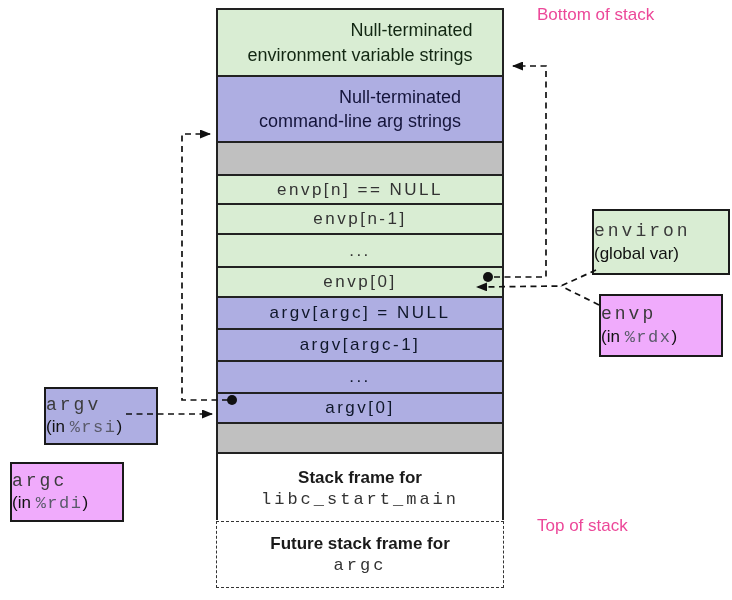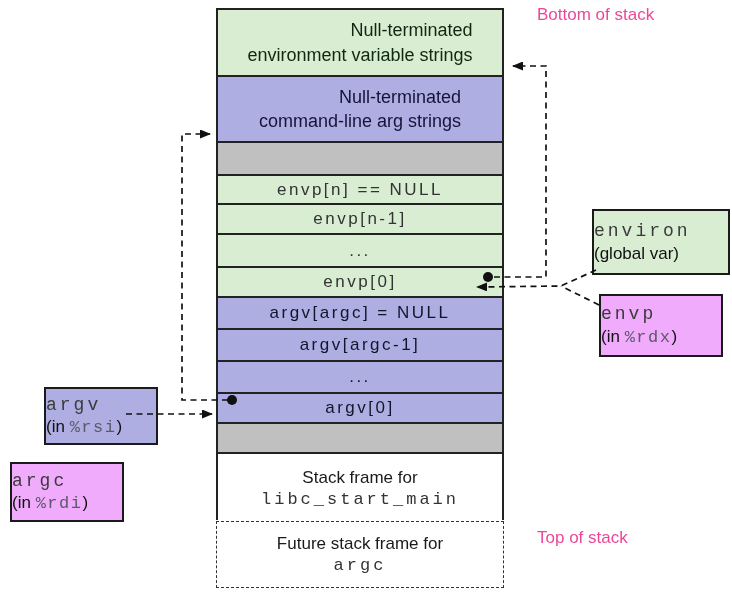--- a/index.html
+++ b/index.html
@@ -23,21 +23,21 @@
   .gray{background:#c0c0c0;}
   .white{background:#ffffff;}
   .big{font-size:18px;line-height:1.35;text-align:right;white-space:pre-line;}
   .green .big{color:#122712;}
   .purple .big{color:#14143a;}
   .mono{
     font-family:Liberation Sans, sans-serif;
     font-size:17px;letter-spacing:2.5px;color:#333;text-align:center;
   }
   .purple .mono{color:#0f172a;}
-  .frame-line1{font-size:17px;color:#1a1a1a;}
+  .frame-line1{font-size:17px;color:#1a1a1a;font-weight:bold;}
   .frame-line2{font-family:"Liberation Mono","DejaVu Sans Mono",monospace;
     font-size:17px;letter-spacing:3px;color:#333;margin-top:2px;}
   
   #future-frame{
     position:absolute;left:216px;top:521px;width:288px;height:67px;
     border:1.5px dashed #333;box-sizing:border-box;background:#fff;
     display:flex;flex-direction:column;align-items:center;justify-content:center;
   }
   
   .side-box{
@@ -54,21 +54,21 @@
     font-family:"Liberation Mono","DejaVu Sans Mono",monospace;
     font-size:17px;letter-spacing:1.5px;color:#5a5a6a;
   }
   #box-argv{left:10px;top:387px;width:114px;height:58px;background:#aeaee2;margin-left:34px;}
   #box-argc{left:10px;top:462px;width:114px;height:60px;background:#f0abfc;}
   #box-environ{left:592px;top:209px;width:138px;height:66px;background:#d9edd3;}
   #box-envp{left:599px;top:294px;width:124px;height:63px;background:#f0abfc;}
   
   .float-label{position:absolute;font-size:17px;color:#ec4899;white-space:nowrap;}
   #label-bottom{left:537px;top:5px;}
-  #label-top{left:537px;top:528px;}
+  #label-top{left:537px;top:516px;}
   
   #arrows{position:absolute;left:0;top:0;width:732px;height:600px;pointer-events:none;}
 </style>
 </head>
 <body>
 
 <div id="canvas">
 
   <div id="stack">
     <div class="row green" style="top:0;height:67px">

